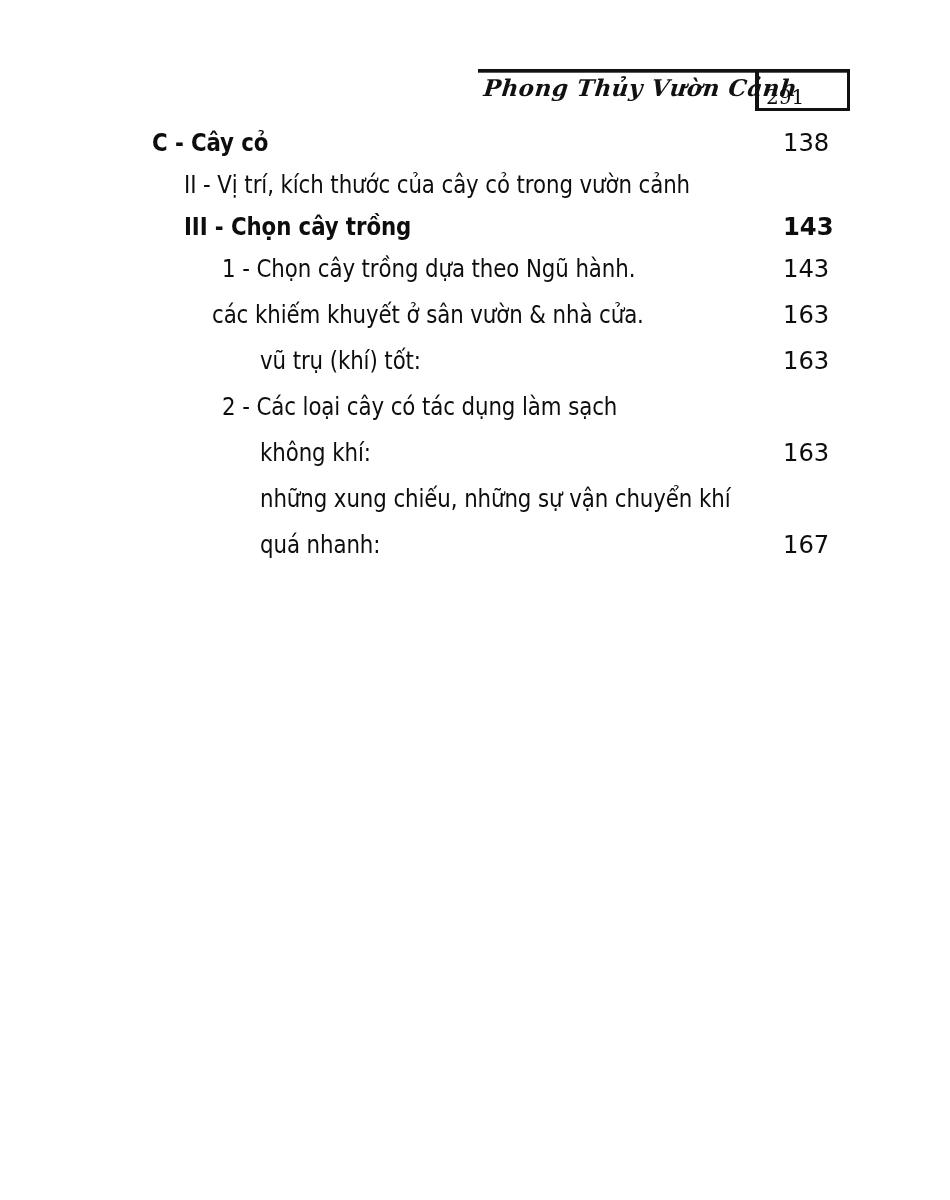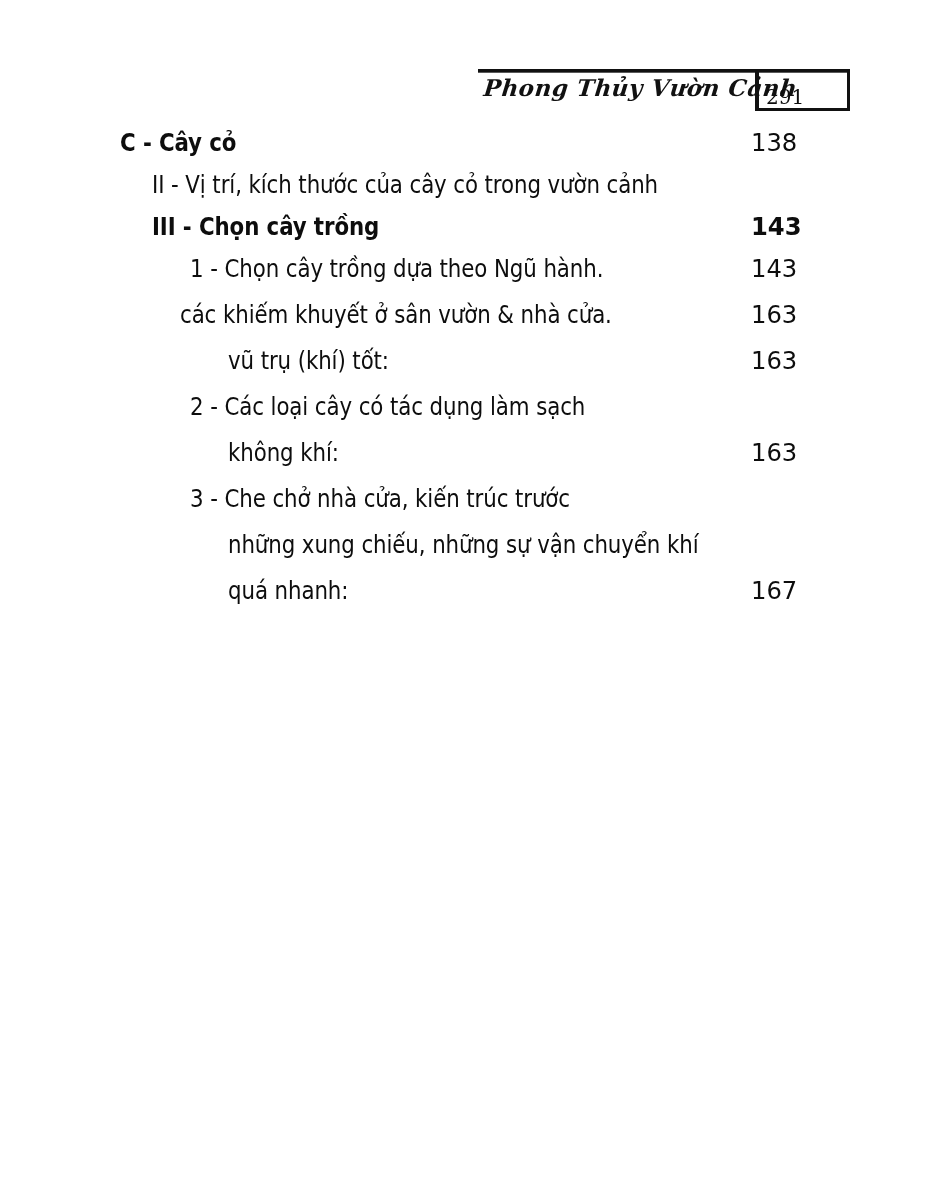--- a/index.html
+++ b/index.html
@@ -101,20 +101,21 @@
   
   .toc {
     position: absolute;
     left: 0;
     top: 126px;
     width: 950px;
   }
   .toc-row {
     position: relative;
     height: 42px;
+    margin-left: 32px;
   }
   .toc-row.tall { height: 46px; }
   .toc-label {
     position: absolute;
     top: 0;
     white-space: nowrap;
     font-size: 25.5px;
     line-height: 32px;
     font-weight: 400;
     letter-spacing: -0.1px;
@@ -203,24 +204,20 @@
     <div class="toc-row tall">
       <div class="toc-label lvl-c">2 - Các loại cây có tác dụng làm sạch</div>
       <div class="toc-page"></div>
     </div>
 
     <div class="toc-row tall">
       <div class="toc-label lvl-cc">không khí:</div>
       <div class="toc-page">163</div>
     </div>
 
-    <div class="toc-row tall">
-      <div class="toc-label lvl-c">3 - Che chở nhà cửa, kiến trúc trước</div>
-      <div class="toc-page"></div>
-    </div>
 
     <div class="toc-row tall">
       <div class="toc-label lvl-cc">những xung chiếu, những sự vận chuyển khí</div>
       <div class="toc-page"></div>
     </div>
 
     <div class="toc-row tall">
       <div class="toc-label lvl-cc">quá nhanh:</div>
       <div class="toc-page">167</div>
     </div>

